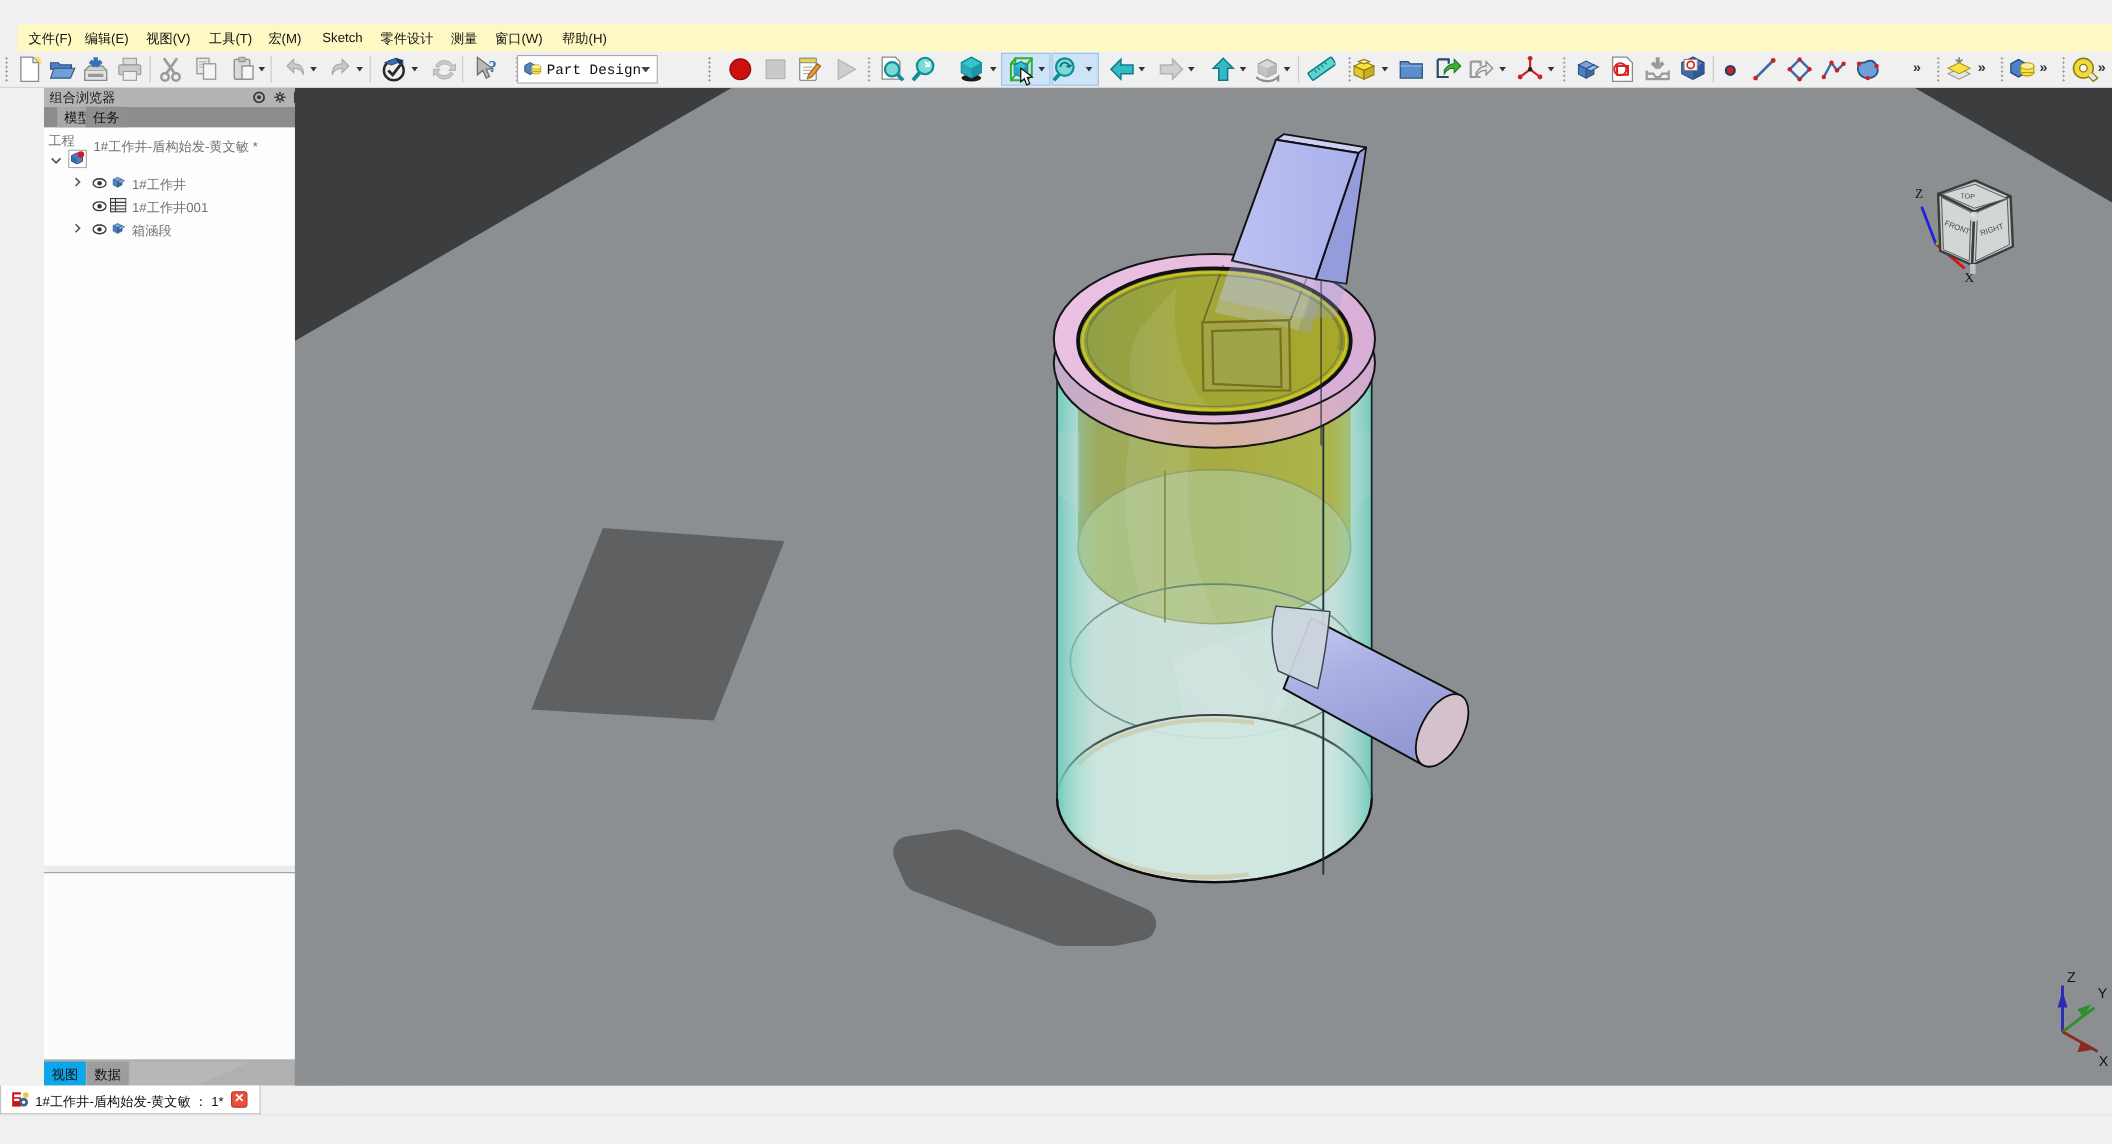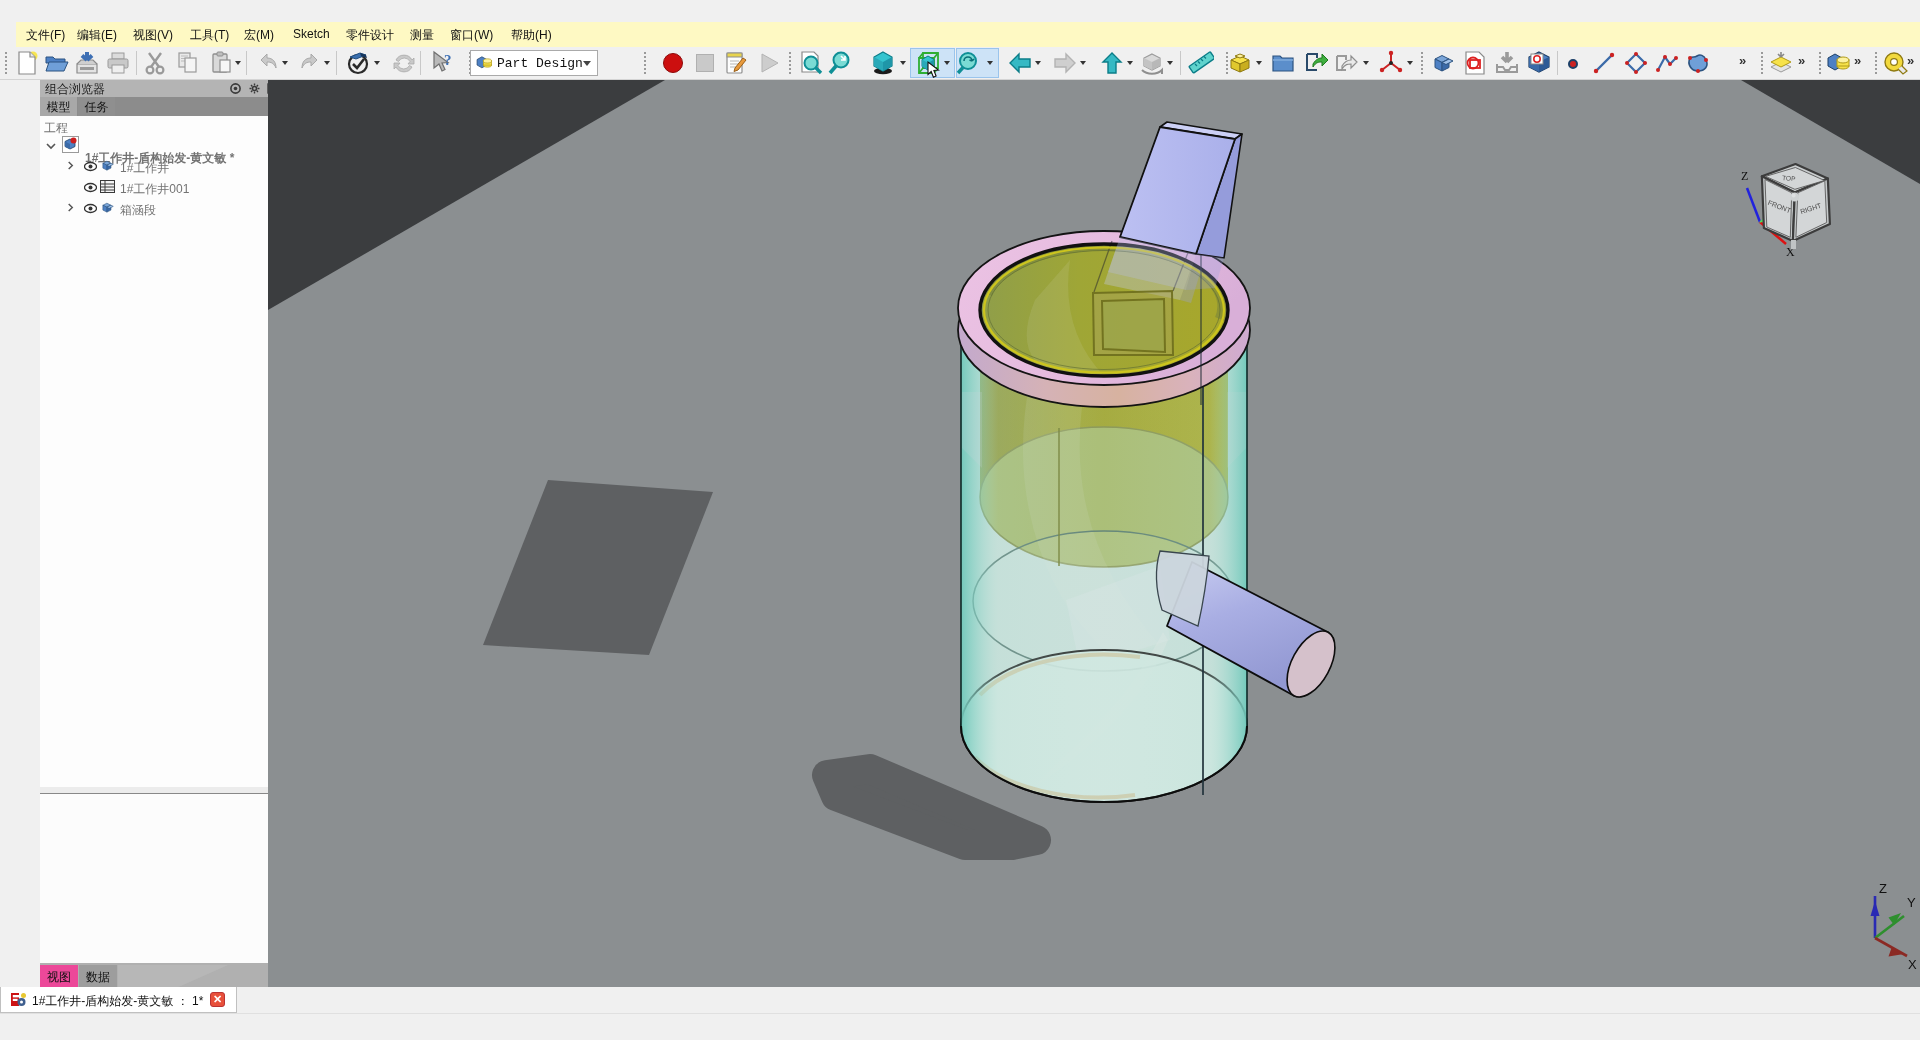--- a/index.html
+++ b/index.html
@@ -469,35 +469,35 @@
       <svg style="position:absolute;left:227px;top:3px" width="11" height="11" viewBox="0 0 11 11">
         <rect x="1" y="1" width="9" height="9" fill="none" stroke="#3a3a3a" stroke-width="1.4"></rect>
         <path d="M1,4 H10" stroke="#3a3a3a" stroke-width="1.4"></path>
       </svg>
       <svg style="position:absolute;left:244px;top:3px" width="11" height="11" viewBox="0 0 11 11">
         <path d="M1.5,1.5 L9.5,9.5 M9.5,1.5 L1.5,9.5" stroke="#3a3a3a" stroke-width="1.7"></path>
       </svg>
       <span style="position:absolute;left:257px;top:2px;width:5px;height:13px;background-image:radial-gradient(circle,#777 0.8px,transparent 1px);background-size:3px 3px"></span>
     </div>
     <div id="paneltabs">
-      <div class="ptab" style="left:0;width:37px;background:#a8a8a8">模型</div>
+      <div class="ptab" style="left:12px;width:37px;background:#a8a8a8">模型</div>
       <div class="ptab" style="left:38px;width:37px;background:#8f8f8f">任务</div>
     </div>
     <div id="treearea">
       <div class="trow" style="left:4px;top:4px">工程</div>
       <svg class="abs" style="left:6px;top:25px" width="10" height="10" viewBox="0 0 10 10">
           <path d="M1,3 L5,7 L9,3" fill="none" stroke="#555" stroke-width="1.6"></path>
         </svg>
       <svg class="abs" style="left:22px;top:20px" width="17" height="17" viewBox="0 0 17 17">
         <rect x="0.5" y="0.5" width="16" height="16" fill="#fff" stroke="#9a9a9a"></rect>
         <polygon points="8,3 13,5.5 13,10.5 8,13 3,10.5 3,5.5" fill="#4d80c4" stroke="#1d3f66" stroke-width="0.8"></polygon>
         <polygon points="3,5.5 8,8 8,13 3,10.5" fill="#3b6aa8"></polygon>
         <circle cx="11.5" cy="4.5" r="3" fill="#cc1f1f"></circle>
       </svg>
-      <div class="trow" style="left:45px;top:34px;font-weight:bold">1#工作井-盾构始发-黄文敏 *</div>
+      <div class="trow" style="left:45px;top:9px;font-weight:normal">1#工作井-盾构始发-黄文敏 *</div>
 
       <svg class="abs" style="left:26px;top:45px" width="9" height="9" viewBox="0 0 10 10">
           <path d="M3,1 L7,5 L3,9" fill="none" stroke="#555" stroke-width="1.6"></path>
         </svg>
       <svg class="abs" style="left:44px;top:44px" width="13" height="13" viewBox="0 0 13 13">
         <ellipse cx="6.5" cy="6.5" rx="6" ry="4" fill="none" stroke="#333" stroke-width="1.3"></ellipse>
         <circle cx="6.5" cy="6.5" r="2" fill="#333"></circle>
       </svg>
       <svg class="abs" style="left:60px;top:42px" width="15" height="15" viewBox="0 0 26 26">
           <use href="#i-part"></use>
@@ -522,21 +522,21 @@
         <circle cx="6.5" cy="6.5" r="2" fill="#333"></circle>
       </svg>
       <svg class="abs" style="left:60px;top:84px" width="15" height="15" viewBox="0 0 26 26">
           <use href="#i-part"></use>
         </svg>
       <div class="trow" style="left:80px;top:86px">箱涵段</div>
 </div>
     <div id="panelsplit"></div>
     <div id="proparea"></div>
     <div id="vd-tabs">
-      <div class="ptab" style="left:0;width:38px;background:#ec4899;top:2px;height:22px;padding-top:4px">视图</div>
+      <div class="ptab" style="left:0;width:38px;background:#0ea5e9;top:2px;height:22px;padding-top:4px">视图</div>
       <div class="ptab" style="left:39px;width:38px;background:#9d9d9d;top:2px;height:22px;padding-top:4px">数据</div>
       <div style="position:absolute;left:78px;top:2px;width:110px;height:22px;background:#b7b7b7;clip-path:polygon(0 0,100% 0,55% 100%,0 100%)"></div>
     </div>
     <div id="panelside"></div>
   </div>
 
   <svg id="viewport" viewBox="268 80 1652 907" width="1652" height="907">
     <defs>
       <linearGradient id="cylwall" x1="0" y1="0" x2="1" y2="0">
         <stop offset="0" stop-color="#6fc8ba" stop-opacity="0.95"></stop>

